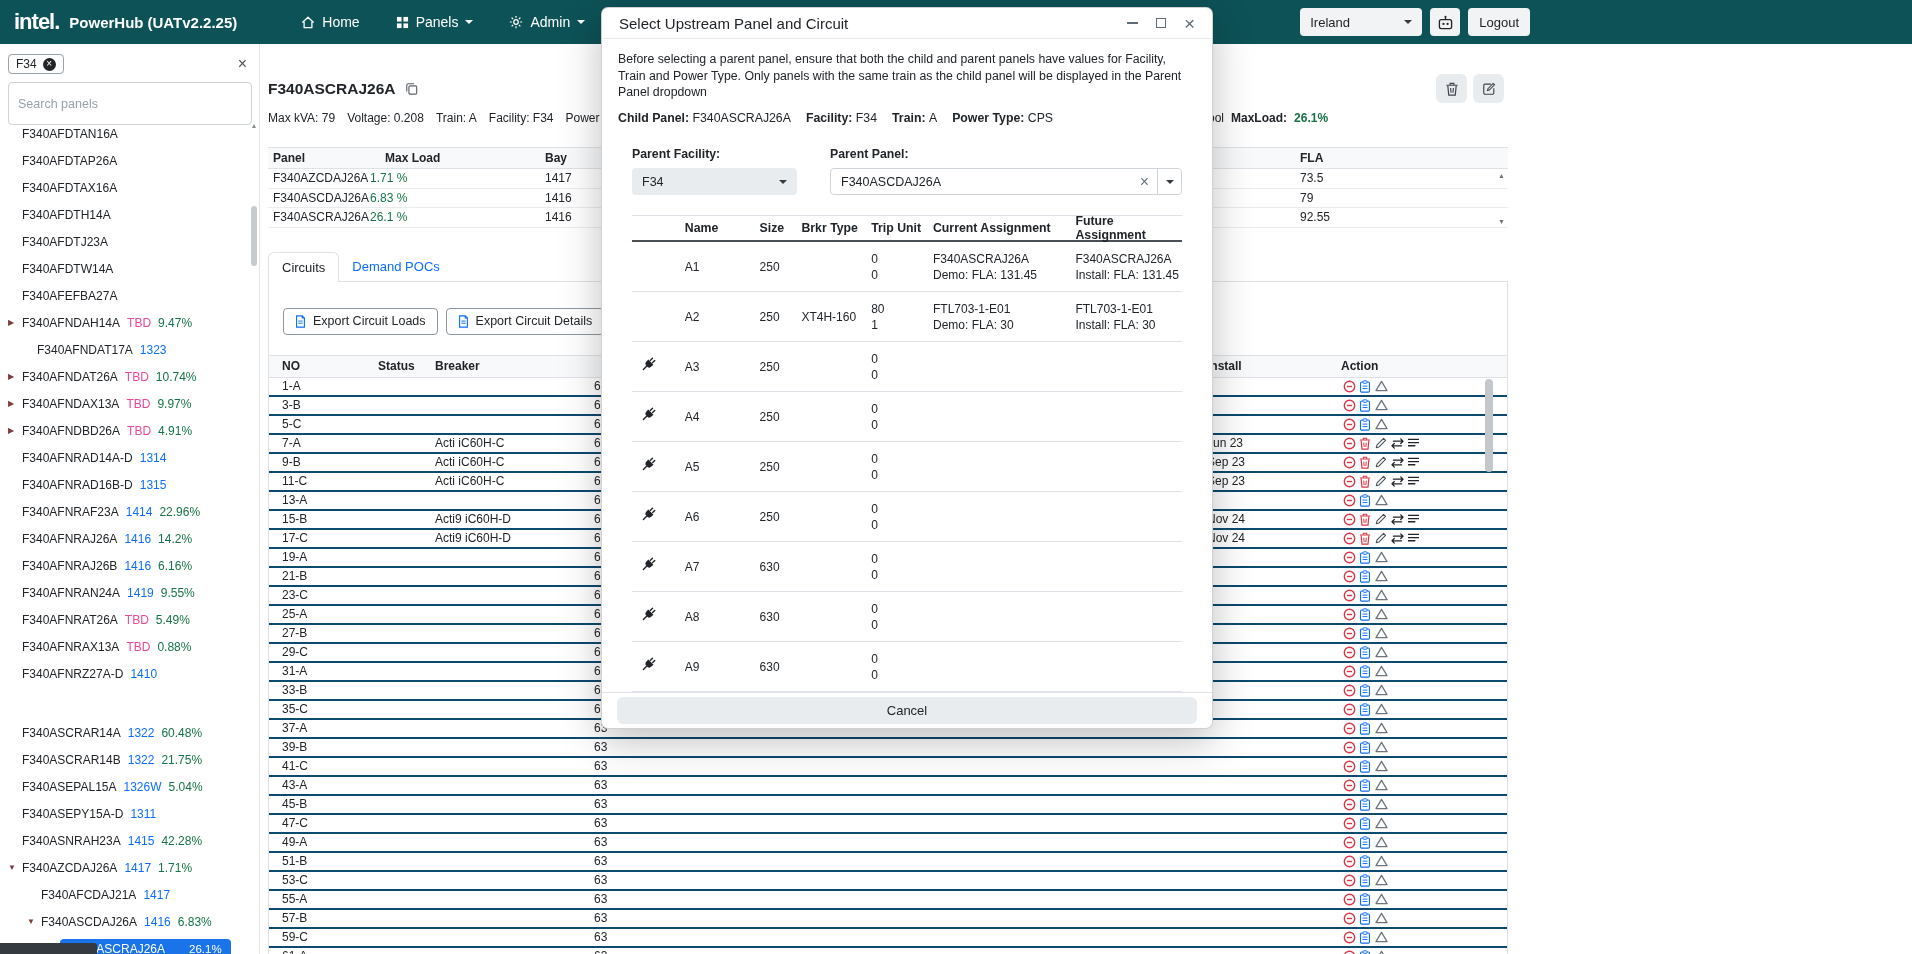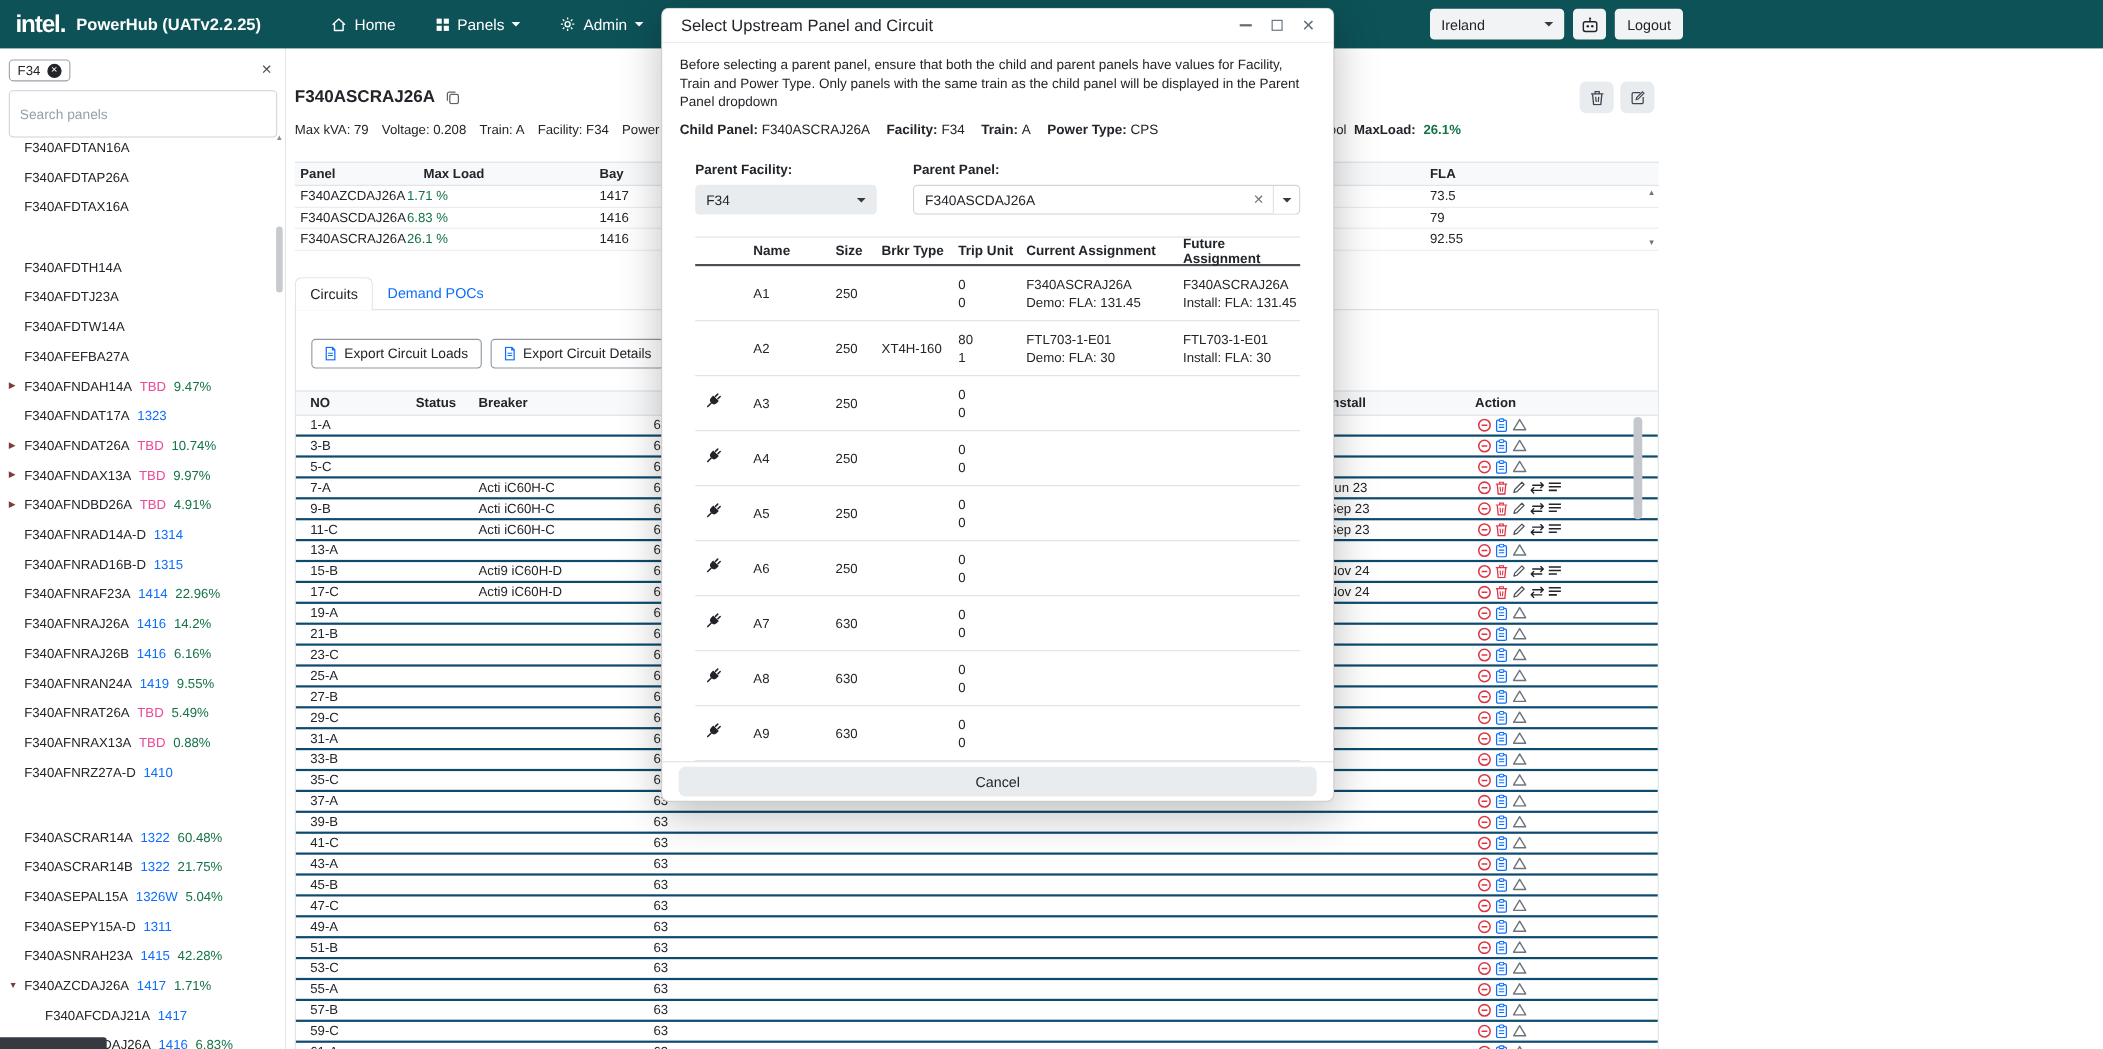--- a/index.html
+++ b/index.html
@@ -214,21 +214,21 @@
         <span class="t-name">F340AFDTAN16A</span>
       </div>
       <div class="tree-item" style="padding-left: 8px;">
         <span class="tri-sp"></span>
         <span class="t-name">F340AFDTAP26A</span>
       </div>
       <div class="tree-item" style="padding-left: 8px;">
         <span class="tri-sp"></span>
         <span class="t-name">F340AFDTAX16A</span>
       </div>
-      <div class="tree-item" style="padding-left: 8px; margin-top: 28px;">
+      <div class="tree-item" style="padding-left: 8px;">
         <span class="tri-sp"></span>
         <span class="t-name">F340AFDTH14A</span>
       </div>
       <div class="tree-item" style="padding-left: 8px;">
         <span class="tri-sp"></span>
         <span class="t-name">F340AFDTJ23A</span>
       </div>
       <div class="tree-item" style="padding-left: 8px;">
         <span class="tri-sp"></span>
         <span class="t-name">F340AFDTW14A</span>
@@ -236,21 +236,21 @@
       <div class="tree-item" style="padding-left: 8px;">
         <span class="tri-sp"></span>
         <span class="t-name">F340AFEFBA27A</span>
       </div>
       <div class="tree-item" style="padding-left: 8px;">
         <span class="tri">▶</span>
         <span class="t-name">F340AFNDAH14A</span>
         <span class="t-tag tbd">TBD</span>
         <span class="t-pct">9.47%</span>
       </div>
-      <div class="tree-item" style="padding-left: 8px;">
+      <div class="tree-item" style="padding-left: 8px; margin-left: 15px;">
         <span class="tri-sp"></span>
         <span class="t-name">F340AFNDAT17A</span>
         <span class="t-tag">1323</span>
       </div>
       <div class="tree-item" style="padding-left: 8px;">
         <span class="tri">▶</span>
         <span class="t-name">F340AFNDAT26A</span>
         <span class="t-tag tbd">TBD</span>
         <span class="t-pct">10.74%</span>
       </div>

